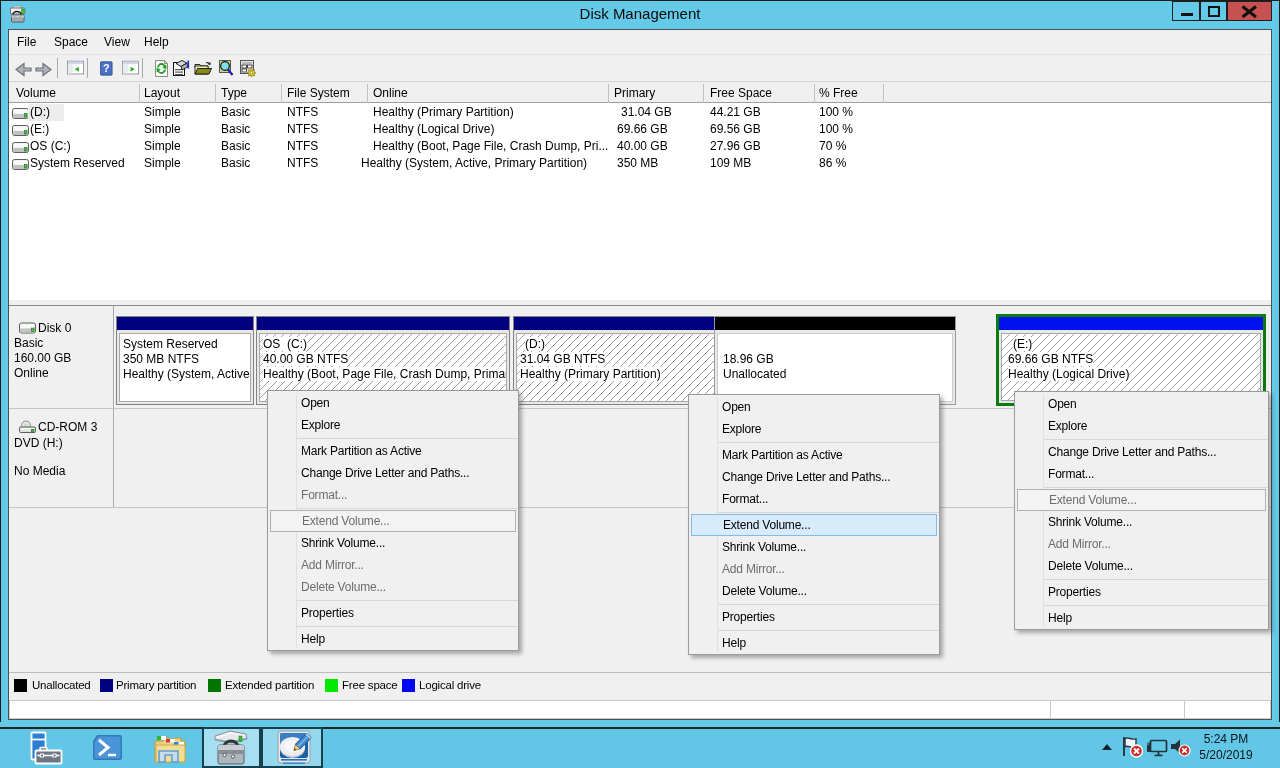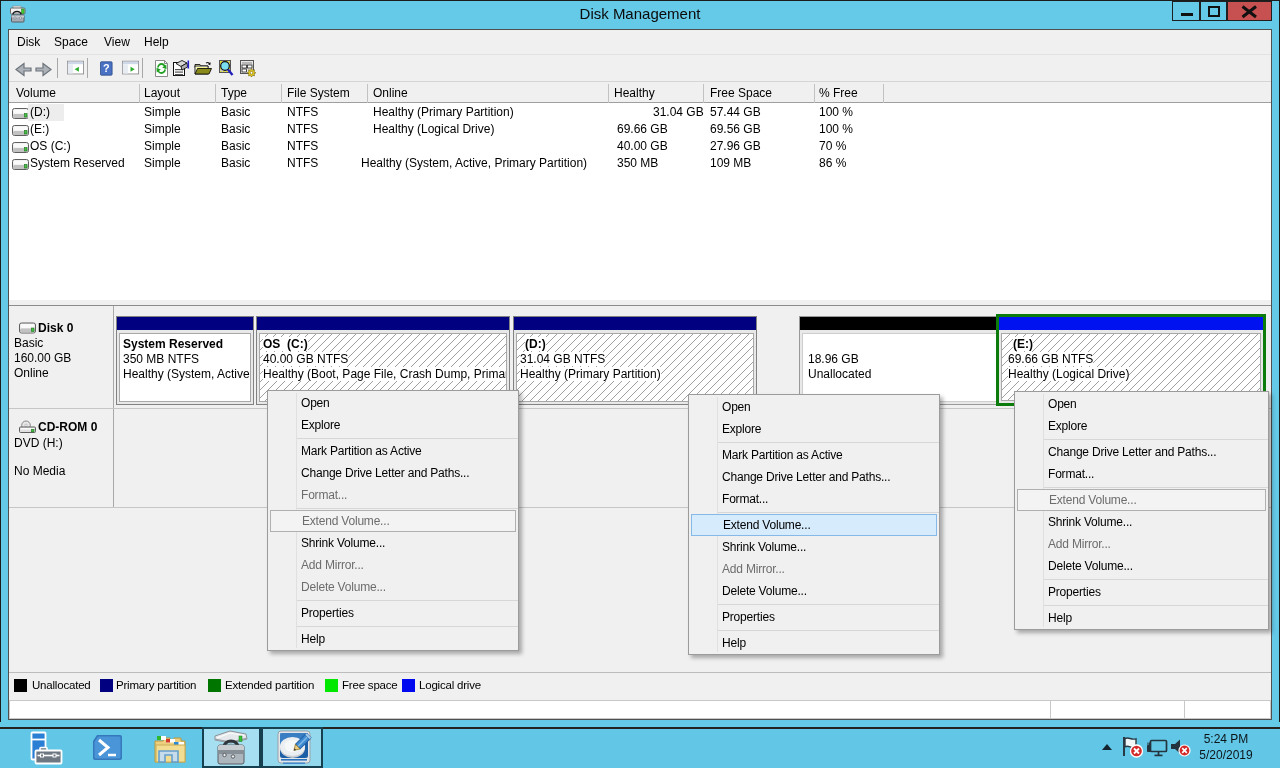--- a/index.html
+++ b/index.html
@@ -50,21 +50,21 @@
 .mi.dis{color:#6d6d6d}
 .msep{height:1px;background:#d7d7d7;margin:2px 0 1px 28px}
 .mi.focus{border:1px solid #b0b0b0;background:#f3f3f3;line-height:20px;margin:0 2px;padding-left:31px}
 .mi.hil{border:1px solid #86b8e8;background:#d6ebfc;line-height:20px;margin:0 2px;padding-left:31px}
 
 #darkband{left:0;top:727px;width:1280px;height:2px;background:#26221f}
 #taskbar{left:0;top:729px;width:1280px;height:39px;background:#62c7e7}
 .tbtn{position:absolute;top:727px;height:41px;border:2px solid #16404f}
 #clock{position:absolute;top:732px;left:1190px;width:72px;text-align:center;color:#0c1418}
 #clock2{position:absolute;top:748px;left:1190px;width:72px;text-align:center;color:#0c1418}
-.bold{font-weight:bold}
+.bold{font-weight:normal}
 </style></head>
 <body>
 <svg width="0" height="0" style="position:absolute">
  <defs>
   <g id="drv">
    <rect x="0.5" y="1.5" width="16" height="10" rx="2" fill="#ececec" stroke="#5f5f5f"></rect>
    <rect x="1.5" y="2.5" width="14" height="4" rx="2" fill="#fafafa"></rect>
    <rect x="1" y="7" width="15" height="4" rx="1.5" fill="#c2c2c2"></rect>
    <rect x="12.5" y="6.5" width="2.5" height="3.5" fill="#44c244" stroke="#1c741c" stroke-width="0.6"></rect>
   </g>
@@ -104,21 +104,21 @@
       <rect x="8" y="5" width="10" height="9" fill="none" stroke="#111" stroke-width="2"></rect>
     </svg>
 </div>
 <div class="abs wbtn" style="left:1227px;width:45px;background:#c75050">
  <svg width="43" height="18">
       <path d="M14.5 4.5 L28 15 M28 4.5 L14.5 15" stroke="#111" stroke-width="3"></path>
     </svg>
 </div>
 <div class="abs" id="client"></div>
 <div class="abs" id="menubar">
- <div class="mitem" style="left:8px">Disk</div>
+ <div class="mitem" style="left:8px">File</div>
  <div class="mitem" style="left:45px">Space</div>
  <div class="mitem" style="left:95px">View</div>
  <div class="mitem" style="left:135px">Help</div>
 </div>
 <div class="abs" id="toolbar">
  <svg class="abs" style="left:4px;top:3px" width="20" height="19" viewBox="0 0 20 19">
   <path d="M11 4.5 V9 H18 V12 H11 V16.5 L3 10.5 Z" fill="#adb2b8" stroke="#6e757c" stroke-width="1.2"></path>
  </svg>
  <svg class="abs" style="left:25px;top:3px" width="20" height="19" viewBox="0 0 20 19">
   <path d="M9 4.5 V9 H2 V12 H9 V16.5 L17 10.5 Z" fill="#adb2b8" stroke="#6e757c" stroke-width="1.2"></path>
@@ -192,53 +192,54 @@
  <div class="hsep" style="left:599px"></div>
  <div class="hsep" style="left:694px"></div>
  <div class="hsep" style="left:805px"></div>
  <div class="hsep" style="left:874px"></div>
 
  <div class="htxt" style="left:7px">Volume</div>
  <div class="htxt" style="left:135px">Layout</div>
  <div class="htxt" style="left:212px">Type</div>
  <div class="htxt" style="left:278px">File System</div>
  <div class="htxt" style="left:364px">Online</div>
- <div class="htxt" style="left:605px">Healthy</div>
+ <div class="htxt" style="left:605px">Primary</div>
  <div class="htxt" style="left:701px">Free Space</div>
  <div class="htxt" style="left:810px">% Free</div>
 
  <svg class="abs" style="left:3px;top:24px" width="17" height="12" viewBox="0 0 17 12">
       <use href="#drv"></use>
     </svg>
  <div class="rtxt" style="left:19px;top:21px;width:36px;background:#ededed;padding-left:2px">(D:)</div>
  <div class="rtxt" style="left:135px;top:21px">Simple</div>
  <div class="rtxt" style="left:212px;top:21px">Basic</div>
  <div class="rtxt" style="left:278px;top:21px">NTFS</div>
  <div class="rtxt" style="left:364px;top:21px">Healthy (Primary Partition)</div>
- <div class="rtxt" style="left:644px;top:21px">31.04 GB</div>
- <div class="rtxt" style="left:701px;top:21px">57.44 GB</div>
+ <div class="rtxt" style="left:612px;top:21px">31.04 GB</div>
+ <div class="rtxt" style="left:701px;top:21px">44.21 GB</div>
  <div class="rtxt" style="left:810px;top:21px">100 %</div>
  <svg class="abs" style="left:3px;top:41px" width="17" height="12" viewBox="0 0 17 12">
       <use href="#drv"></use>
     </svg>
  <div class="rtxt" style="left:21px;top:38px">(E:)</div>
  <div class="rtxt" style="left:135px;top:38px">Simple</div>
  <div class="rtxt" style="left:212px;top:38px">Basic</div>
  <div class="rtxt" style="left:278px;top:38px">NTFS</div>
  <div class="rtxt" style="left:364px;top:38px">Healthy (Logical Drive)</div>
  <div class="rtxt" style="left:608px;top:38px">69.66 GB</div>
  <div class="rtxt" style="left:701px;top:38px">69.56 GB</div>
  <div class="rtxt" style="left:810px;top:38px">100 %</div>
  <svg class="abs" style="left:3px;top:58px" width="17" height="12" viewBox="0 0 17 12">
       <use href="#drv"></use>
     </svg>
  <div class="rtxt" style="left:21px;top:55px">OS (C:)</div>
  <div class="rtxt" style="left:135px;top:55px">Simple</div>
  <div class="rtxt" style="left:212px;top:55px">Basic</div>
  <div class="rtxt" style="left:278px;top:55px">NTFS</div>
+ <div class="rtxt" style="left:364px;top:55px">Healthy (Boot, Page File, Crash Dump, Pri...</div>
  <div class="rtxt" style="left:608px;top:55px">40.00 GB</div>
  <div class="rtxt" style="left:701px;top:55px">27.96 GB</div>
  <div class="rtxt" style="left:810px;top:55px">70 %</div>
  <svg class="abs" style="left:3px;top:75px" width="17" height="12" viewBox="0 0 17 12">
       <use href="#drv"></use>
     </svg>
  <div class="rtxt" style="left:21px;top:72px">System Reserved</div>
  <div class="rtxt" style="left:135px;top:72px">Simple</div>
  <div class="rtxt" style="left:212px;top:72px">Basic</div>
  <div class="rtxt" style="left:278px;top:72px">NTFS</div>
@@ -255,21 +256,21 @@
 <svg class="abs" style="left:19px;top:321px" width="17" height="13" viewBox="0 0 17 12">
     <use href="#drv"></use>
   </svg>
 <div class="abs ltxt bold" style="left:38px;top:321px">Disk 0</div>
 <div class="abs ltxt" style="left:14px;top:336px">Basic</div>
 <div class="abs ltxt" style="left:14px;top:351px">160.00 GB</div>
 <div class="abs ltxt" style="left:14px;top:366px">Online</div>
 <svg class="abs" style="left:19px;top:420px" width="17" height="13" viewBox="0 0 17 12">
     <use href="#cdrom"></use>
   </svg>
-<div class="abs ltxt bold" style="left:38px;top:420px">CD-ROM 0</div>
+<div class="abs ltxt bold" style="left:38px;top:420px">CD-ROM 3</div>
 <div class="abs ltxt" style="left:14px;top:436px">DVD (H:)</div>
 <div class="abs ltxt" style="left:14px;top:464px">No Media</div>
 
 <div class="blk" style="left:116px;width:138px">
  <div class="bar" style="background:#000080"></div>
  <div class="bd"><span class="bold">System Reserved</span><br>350 MB NTFS<br>Healthy (System, Active</div>
 </div>
 <div class="blk" style="left:256px;width:254px">
  <div class="bar" style="background:#000080"></div>
  <div class="bd">
@@ -281,21 +282,21 @@
 </div>
 <div class="blk" style="left:513px;width:244px">
  <div class="bar" style="background:#000080"></div>
  <div class="bd">
       <svg class="hbg">
         <rect width="100%" height="100%" fill="url(#hp)"></rect>
       </svg>
       <div class="tx"><span class="bold" style="margin-left:5px">(D:)</span><br><span>31.04 GB NTFS</span><br><span>Healthy (Primary Partition)</span></div>
     </div>
 </div>
-<div class="blk" style="left:799px;width:242px;border-color:#9a9a9a">
+<div class="blk" style="left:714px;width:242px;border-color:#9a9a9a">
  <div class="bar" style="background:#000"></div>
  <div class="bd" style="border-color:#cecece;padding-left:5px">&nbsp;<br>18.96 GB<br>Unallocated</div>
 </div>
 <div class="blk" style="left:996px;top:314px;height:92px;width:270px;border:3px solid #0b7c0b">
  <div class="bar" style="background:#0012f0"></div>
  <div class="bd" style="padding-left:6px">
       <svg class="hbg">
         <rect width="100%" height="100%" fill="url(#hp)"></rect>
       </svg>
       <div class="tx"><span class="bold" style="margin-left:5px">(E:)</span><br><span>69.66 GB NTFS</span><br><span>Healthy (Logical Drive)</span></div>

